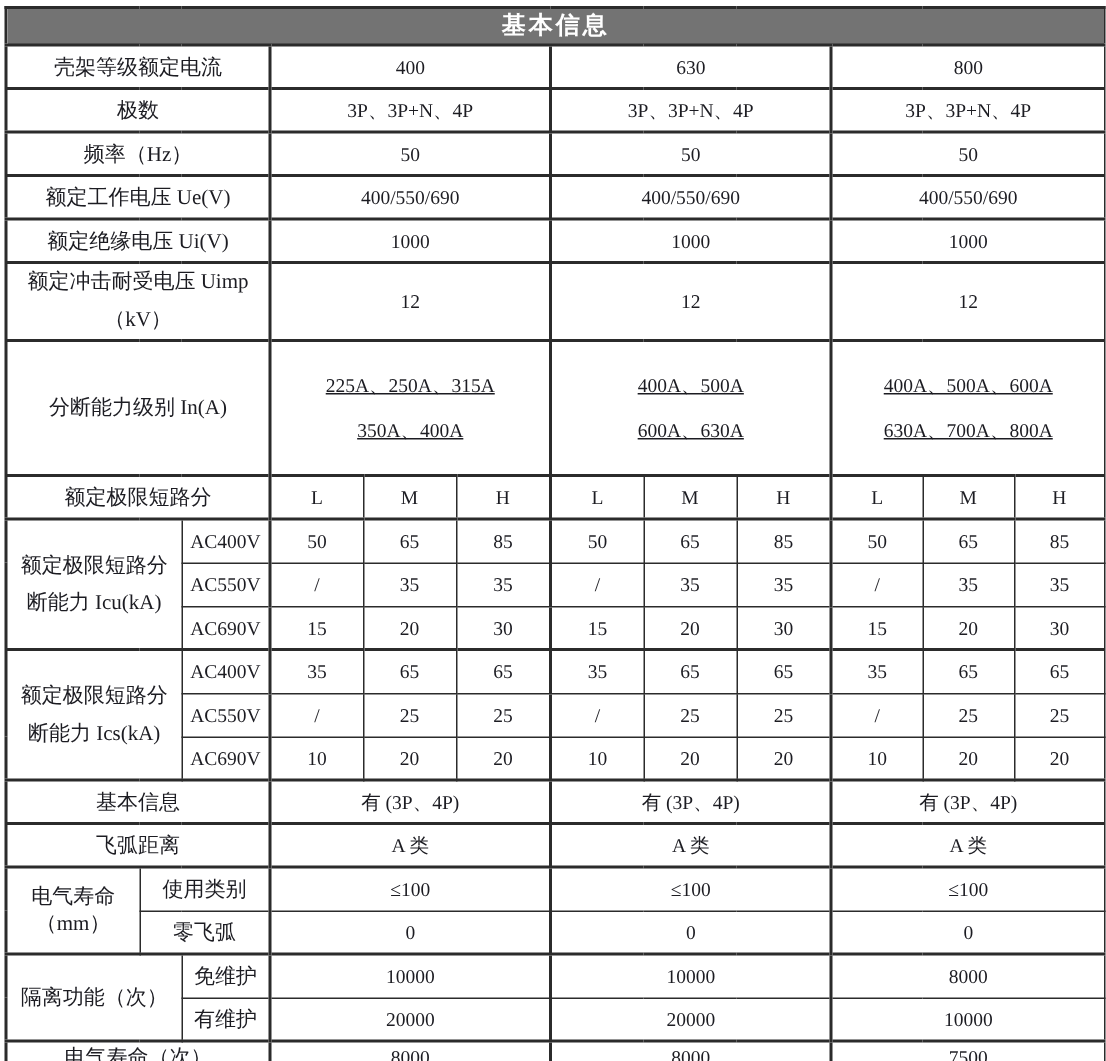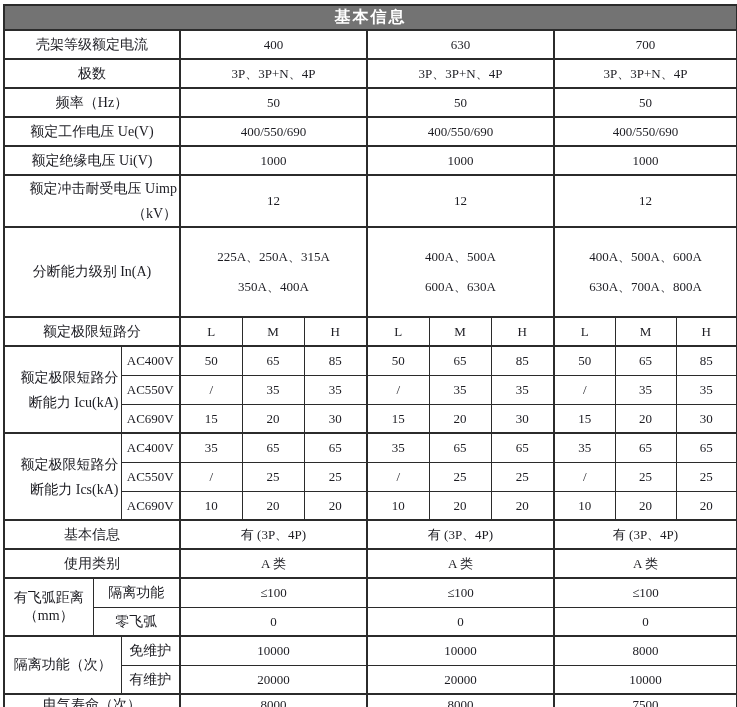--- a/index.html
+++ b/index.html
@@ -11,22 +11,22 @@
   td.lab{font-size:14px;}
   tr{height:29px;}
   tr.r-title{height:25px;}
   tr.r-uimp{height:48px;}
   tr.r-in{height:90px;}
   tr.r-elec{height:22px;}
   .b2t{border-top-width:2px;}
   .gs{border-left-width:2px;}
   .title-cell{background:#737373;color:#ffffff;font-size:16px;font-weight:bold;
               letter-spacing:2px;}
-  .lh18 div{line-height:1.8;text-align:right;}
-  .dbl div{line-height:2.3;}
+  .lh18 div{line-height:1.8;}
+  .dbl div{line-height:2.3;text-decoration:underline;}
 </style>
 </head>
 <body>
 
 <div class="wrap">
 <table>
   <colgroup>
     <col style="width:89px">
         <col style="width:28px">
         <col style="width:59px">
@@ -43,21 +43,21 @@
 
   <tbody>
         <tr class="r-title">
     <td colspan="12" class="title-cell">基本信息</td>
   </tr>
 
   <tr>
     <td colspan="3" class="lab b2t">壳架等级额定电流</td>
     <td colspan="3" class="b2t gs">400</td>
     <td colspan="3" class="b2t gs">630</td>
-    <td colspan="3" class="b2t gs">700</td>
+    <td colspan="3" class="b2t gs">800</td>
   </tr>
 
   <tr>
     <td colspan="3" class="lab b2t">极数</td>
     <td colspan="3" class="b2t gs">3P、3P+N、4P</td>
     <td colspan="3" class="b2t gs">3P、3P+N、4P</td>
     <td colspan="3" class="b2t gs">3P、3P+N、4P</td>
   </tr>
 
   <tr>
@@ -203,32 +203,32 @@
   </tr>
 
   <tr>
     <td colspan="3" class="lab b2t">基本信息</td>
     <td colspan="3" class="b2t gs">有 (3P、4P)</td>
     <td colspan="3" class="b2t gs">有 (3P、4P)</td>
     <td colspan="3" class="b2t gs">有 (3P、4P)</td>
   </tr>
 
   <tr>
-    <td colspan="3" class="lab b2t">使用类别</td>
+    <td colspan="3" class="lab b2t">飞弧距离</td>
     <td colspan="3" class="b2t gs">A 类</td>
     <td colspan="3" class="b2t gs">A 类</td>
     <td colspan="3" class="b2t gs">A 类</td>
   </tr>
 
   <tr>
     <td rowspan="2" class="lab b2t">
-      <div>有飞弧距离</div>
+      <div>电气寿命</div>
       <div>（mm）</div>
     </td>
-    <td colspan="2" class="lab b2t">隔离功能</td>
+    <td colspan="2" class="lab b2t">使用类别</td>
     <td colspan="3" class="b2t gs">≤100</td>
     <td colspan="3" class="b2t gs">≤100</td>
     <td colspan="3" class="b2t gs">≤100</td>
   </tr>
   <tr>
     <td colspan="2" class="lab">零飞弧</td>
     <td colspan="3" class="gs">0</td>
     <td colspan="3" class="gs">0</td>
     <td colspan="3" class="gs">0</td>
   </tr>

